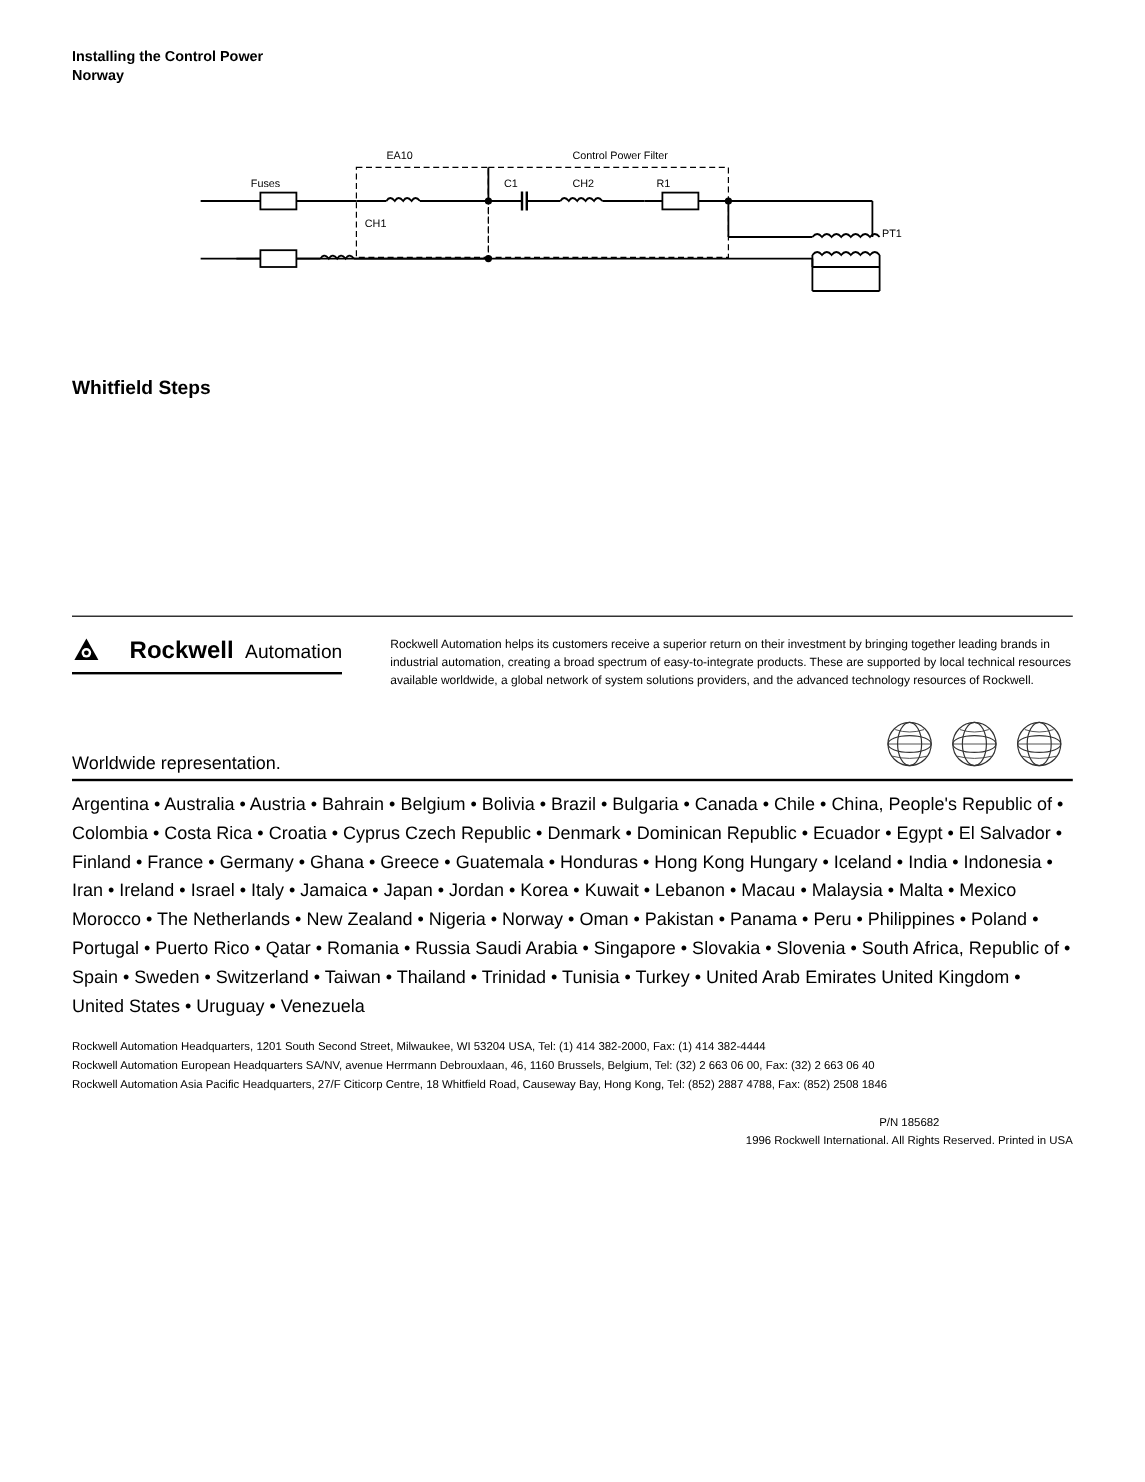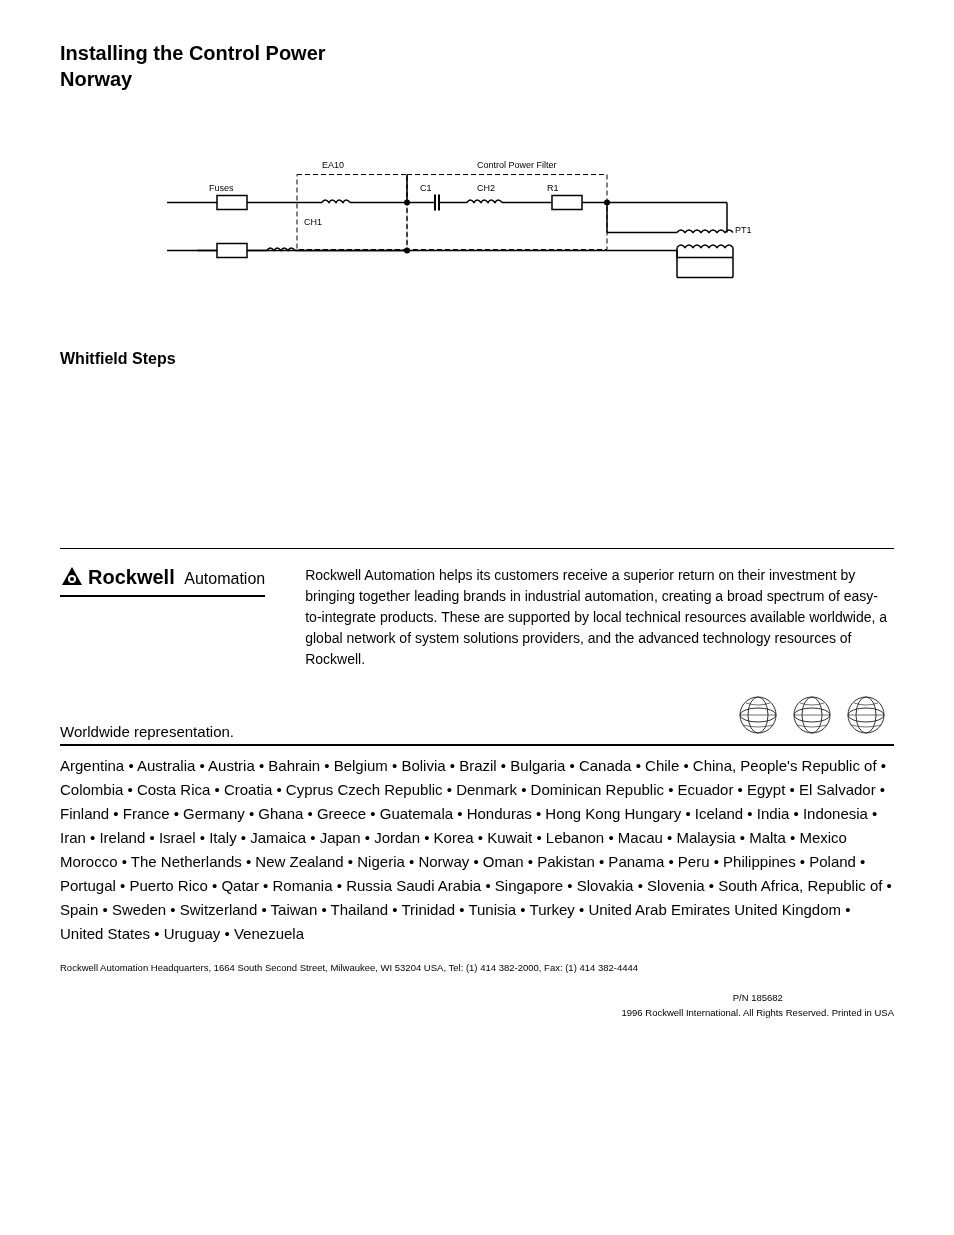--- a/index.html
+++ b/index.html
@@ -7,24 +7,24 @@
       background: #fff;
       font-family: Arial, Helvetica, sans-serif;
       font-size: 11px;
       color: #000;
       width: 954px;
       min-height: 1235px;
       padding: 40px 60px;
     }
 
     .page-title {
-      font-size: 20px;
+      font-size: 12px;
       font-weight: bold;
       line-height: 1.3;
-      margin-bottom: 38px;
+      margin-bottom: 24px;
     }
 
     .diagram-container {
       margin: 20px auto 40px auto;
       width: 620px;
       position: relative;
       height: 180px;
     }
 
     .diagram-svg {
@@ -53,31 +53,31 @@
 
     .brand-block {
       min-width: 200px;
     }
 
     .brand-name {
       font-size: 20px;
       font-weight: bold;
       display: flex;
       align-items: center;
-      gap: 4px;
+      gap: 24px;
     }
 
     .brand-divider {
       border-bottom: 2px solid #000;
       width: 100%;
       margin-top: 6px;
     }
 
     .brand-description {
-      font-size: 14px;
+      font-size: 10px;
       line-height: 1.5;
       flex: 1;
     }
 
     .worldwide-row {
       display: flex;
       align-items: center;
       margin-bottom: 8px;
       border-bottom: 2px solid #000;
       padding-bottom: 4px;
@@ -301,21 +301,23 @@
         <path d="M7,32 Q22,36 37,32" stroke="#333" stroke-width="0.7" fill="none"></path>
       </svg>
     </div>
   </div>
 
   <div class="countries-text">
     <span>Argentina • Australia • Austria • Bahrain • Belgium • Bolivia • Brazil • Bulgaria • Canada • Chile • China, People's Republic of • Colombia • Costa Rica • Croatia • Cyprus Czech Republic • Denmark • Dominican Republic • Ecuador • Egypt • El Salvador • Finland • France • Germany • Ghana • Greece • Guatemala • Honduras • Hong Kong Hungary • Iceland • India • Indonesia • Iran • Ireland • Israel • Italy • Jamaica • Japan • Jordan • Korea • Kuwait • Lebanon • Macau • Malaysia • Malta • Mexico Morocco • The Netherlands • New Zealand • Nigeria • Norway • Oman • Pakistan • Panama • Peru • Philippines • Poland • Portugal • Puerto Rico • Qatar • Romania • Russia Saudi Arabia • Singapore • Slovakia • Slovenia • South Africa, Republic of • Spain • Sweden • Switzerland • Taiwan • Thailand • Trinidad • Tunisia • Turkey • United Arab Emirates United Kingdom • United States • Uruguay • Venezuela</span>
   </div>
 
   <div class="hq-text">
-    <div>Rockwell Automation Headquarters, 1664 South Second Street, Milwaukee, WI 53204 USA, Tel: (1) 414 382-2000, Fax: (1) 414 382-4444</div>
+    <div>Rockwell Automation Headquarters, 1201 South Second Street, Milwaukee, WI 53204 USA, Tel: (1) 414 382-2000, Fax: (1) 414 382-4444</div>
+    <div>Rockwell Automation European Headquarters SA/NV, avenue Herrmann Debrouxlaan, 46, 1160 Brussels, Belgium, Tel: (32) 2 663 06 00, Fax: (32) 2 663 06 40</div>
+    <div>Rockwell Automation Asia Pacific Headquarters, 27/F Citicorp Centre, 18 Whitfield Road, Causeway Bay, Hong Kong, Tel: (852) 2887 4788, Fax: (852) 2508 1846</div>
   </div>
 
   <div class="footer-bottom">
     <div class="pn-block">
       <div>P/N 185682</div>
       <div>1996 Rockwell International. All Rights Reserved. Printed in USA</div>
     </div>
   </div>
 
 </div>

